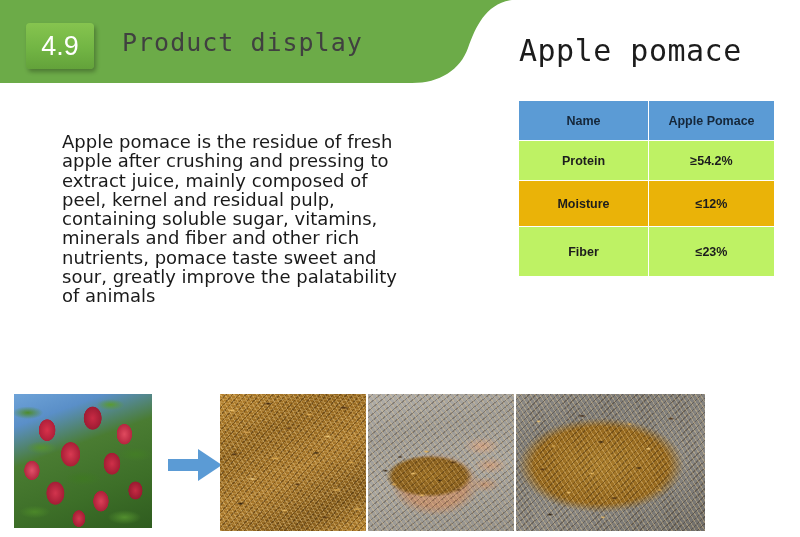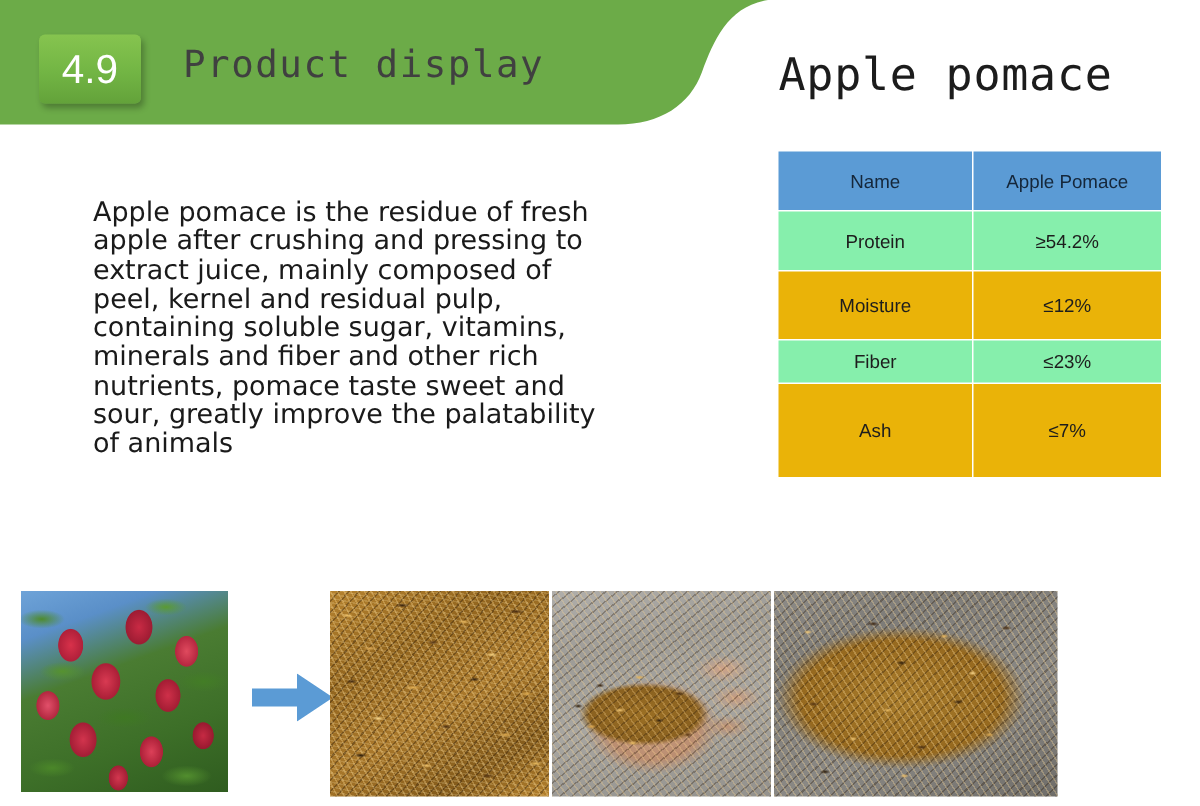--- a/index.html
+++ b/index.html
@@ -96,35 +96,35 @@
     border-spacing: 1.5px;
     table-layout: fixed;
   }
   #spec-table td, #spec-table th {
     padding: 0;
     margin: 15px;
     text-align: center;
     vertical-align: middle;
     font-family: "Liberation Sans", sans-serif;
     font-size: 12.5px;
-    font-weight: normal;
+    font-weight: bold;
     color: #1d1d1d;
   }
   #spec-table th {
     background: #5b9bd5;
     height: 39px;
     color: #15273a;
   }
   #spec-table .col-name { width: 128px; }
   #spec-table .col-value { width: 124px; }
-  #spec-table tr.row-dark td { background: #86efac; }
+  #spec-table tr.row-dark td { background: #bef264; }
   #spec-table tr.row-light td { background: #eab308; }
   #spec-table tr.r1 td { height: 39px; }
   #spec-table tr.r2 td { height: 45px; }
-  #spec-table tr.r3 td { height: 28px; }
+  #spec-table tr.r3 td { height: 49px; }
   #spec-table tr.r4 td { height: 62px; }
 
   
   #photo-strip {
     position: absolute;
     left: 0;
     top: 0;
     width: 800px;
     height: 537px;
     pointer-events: none;
@@ -287,24 +287,20 @@
       <td class="col-value">≥54.2%</td>
     </tr>
     <tr class="row-light r2">
       <td class="col-name">Moisture</td>
       <td class="col-value">≤12%</td>
     </tr>
     <tr class="row-dark r3">
       <td class="col-name">Fiber</td>
       <td class="col-value">≤23%</td>
     </tr>
-    <tr class="row-light r4">
-      <td class="col-name">Ash</td>
-      <td class="col-value">≤7%</td>
-    </tr>
   </tbody>
 </table>
 
 <div id="photo-strip">
   <div class="photo" id="photo-apple-tree"></div>
 
   <svg id="transform-arrow" width="54" height="32" viewBox="0 0 54 32">
     <path d="M 0 10 L 30 10 L 30 0 L 54 16 L 30 32 L 30 22 L 0 22 Z" fill="#5b9bd5"></path>
   </svg>
 

